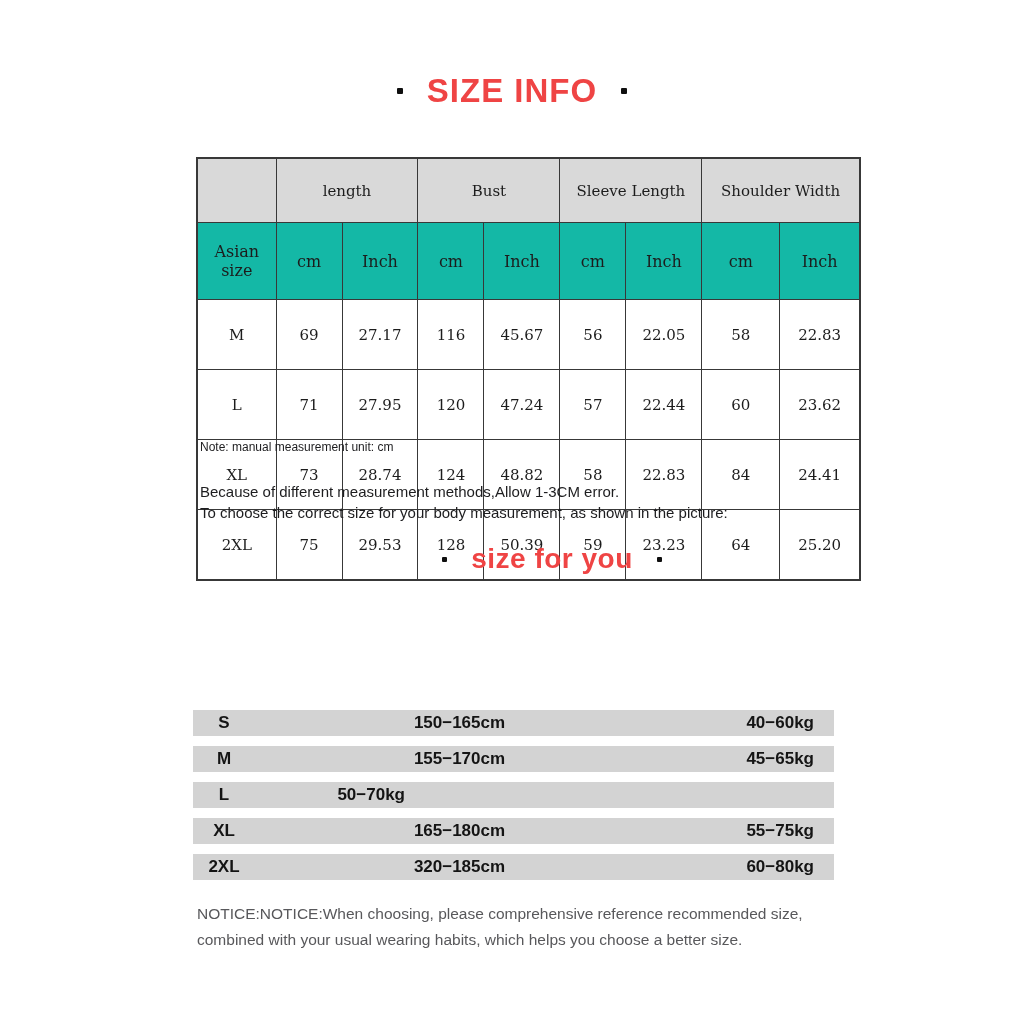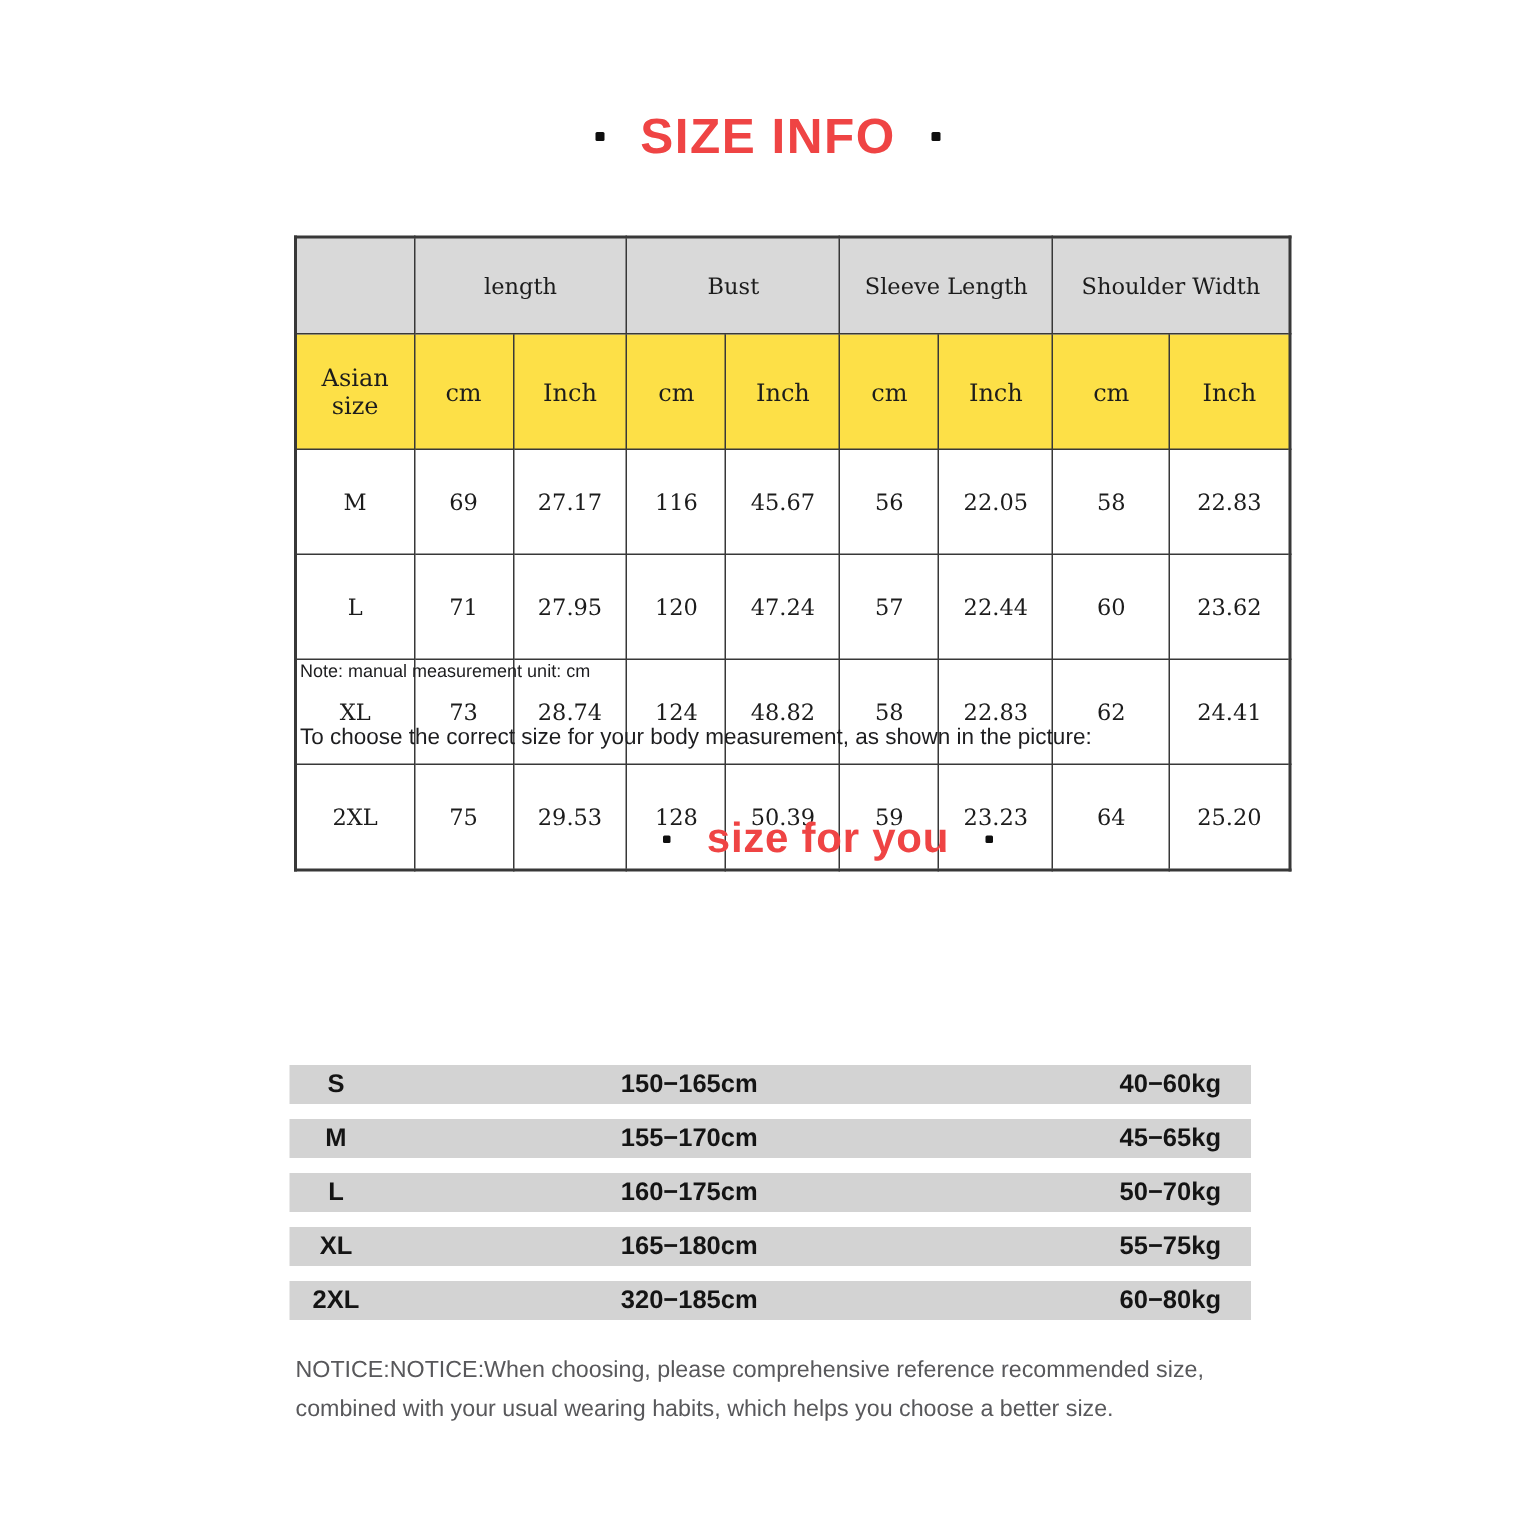--- a/index.html
+++ b/index.html
@@ -37,21 +37,21 @@
     font-size:15px; color:#1c1c1c;
     border:2px solid #383838;
     table-layout:fixed;
   }
   table.t1 th, table.t1 td {
     border:1px solid #383838;
     text-align:center; vertical-align:middle;
     font-weight:normal; padding:16px;
   }
   table.t1 tr.grp th { background:#d9d9d9; height:31px; font-size:15px; }
-  table.t1 tr.sub th { height:44px; font-size:16px; background:#fde047; }
+  table.t1 tr.sub th { height:44px; font-size:16px; background:#14b8a6; }
   table.t1 tbody td { height:37px; background:#ffffff; }
 
   
   .note-line {
     position:absolute; left:200px; top:440px;
     font-size:12px; color:#1d1d1f; font-weight:500;
   }
   .para {
     position:absolute; left:200px; top:481px;
     font-size:15px; color:#1d1d1f; font-weight:500;
@@ -154,39 +154,40 @@
         <td>23.62</td>
       </tr>
       <tr>
         <td>XL</td>
         <td>73</td>
         <td>28.74</td>
         <td>124</td>
         <td>48.82</td>
         <td>58</td>
         <td>22.83</td>
-        <td>62</td>
+        <td>84</td>
         <td>24.41</td>
       </tr>
       <tr>
         <td>2XL</td>
         <td>75</td>
         <td>29.53</td>
         <td>128</td>
         <td>50.39</td>
         <td>59</td>
         <td>23.23</td>
         <td>64</td>
         <td>25.20</td>
       </tr>
     </tbody>
   </table>
 
   <div class="note-line">Note: manual measurement unit: cm</div>
   <div class="para">
+    <div>Because of different measurement methods,Allow 1-3CM error.</div>
     <div>To choose the correct size for your body measurement, as shown in the picture:</div>
   </div>
 
   <div class="sec-title" id="title2">
     <span class="dot"></span>
     <span class="txt">size for you</span>
     <span class="dot"></span>
   </div>
 
 
@@ -196,21 +197,20 @@
       <span class="ht">150−165cm</span>
       <span class="wt">40−60kg</span>
     </div>
     <div class="bar">
       <span class="sz">M</span>
       <span class="ht">155−170cm</span>
       <span class="wt">45−65kg</span>
     </div>
     <div class="bar">
       <span class="sz">L</span>
-      <span class="ht">160−175cm</span>
       <span class="wt">50−70kg</span>
     </div>
     <div class="bar">
       <span class="sz">XL</span>
       <span class="ht">165−180cm</span>
       <span class="wt">55−75kg</span>
     </div>
     <div class="bar">
       <span class="sz">2XL</span>
       <span class="ht">320−185cm</span>

